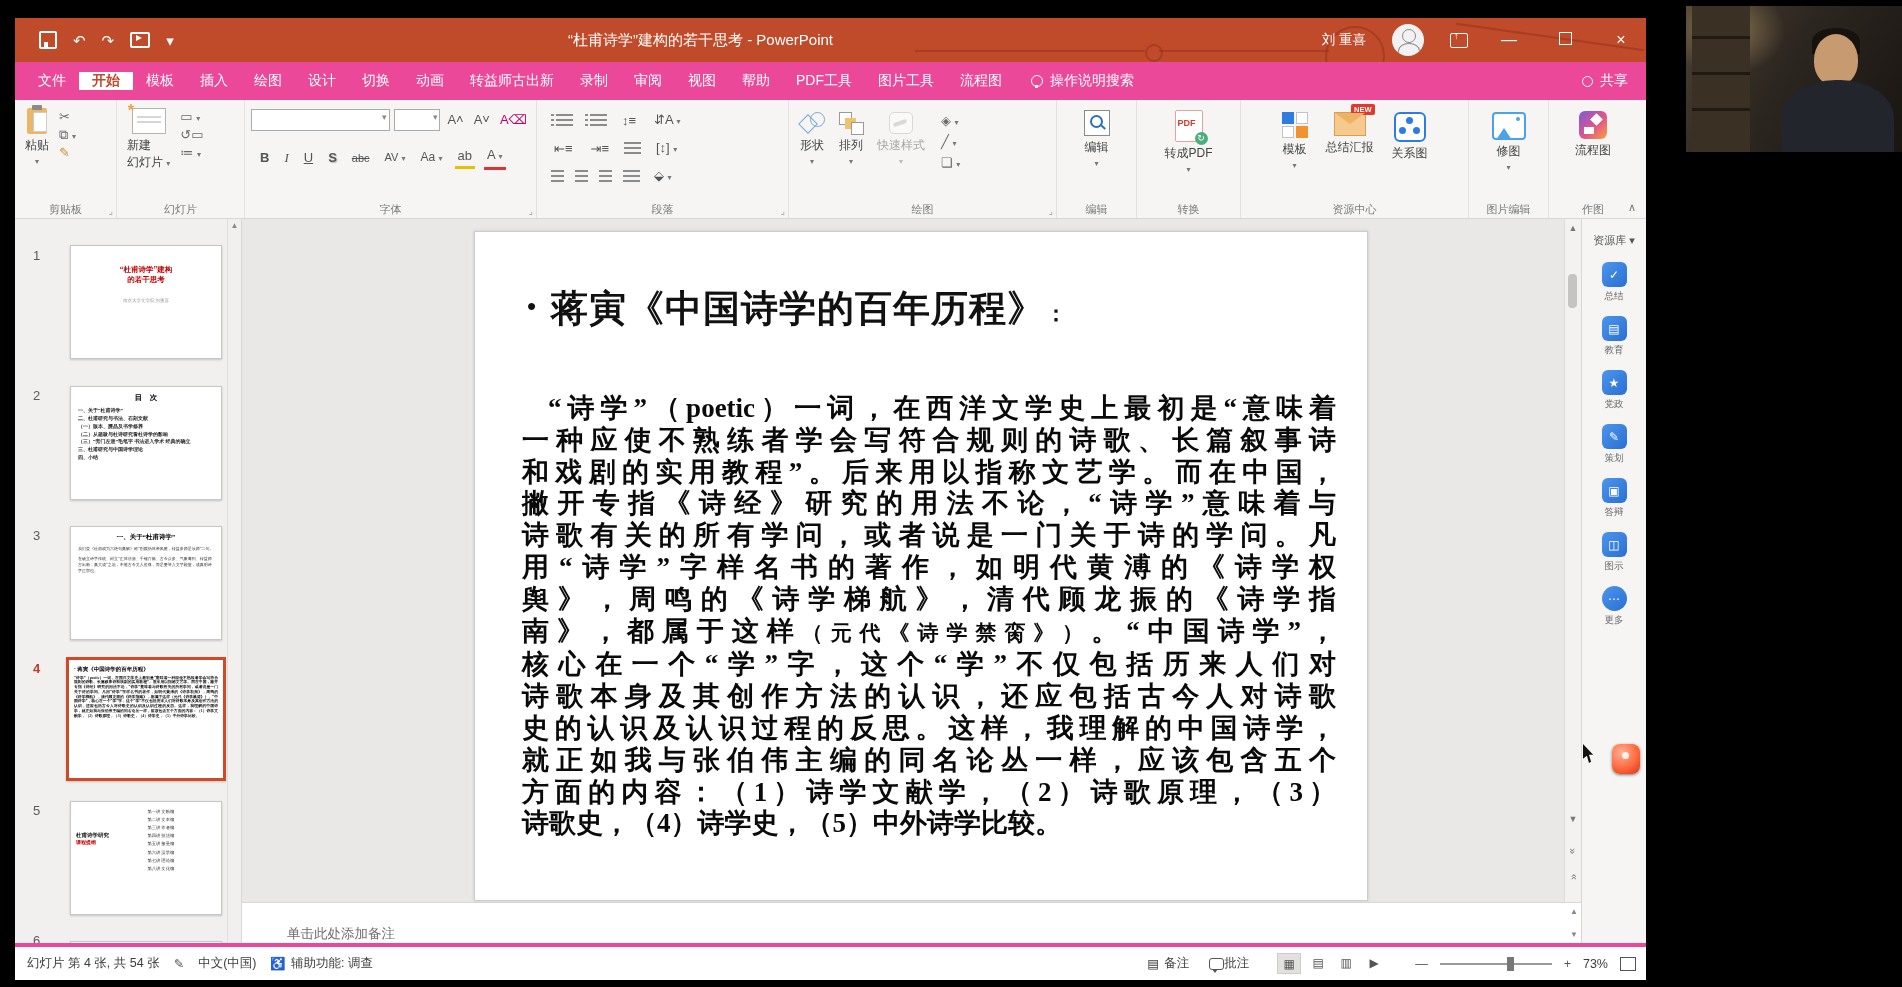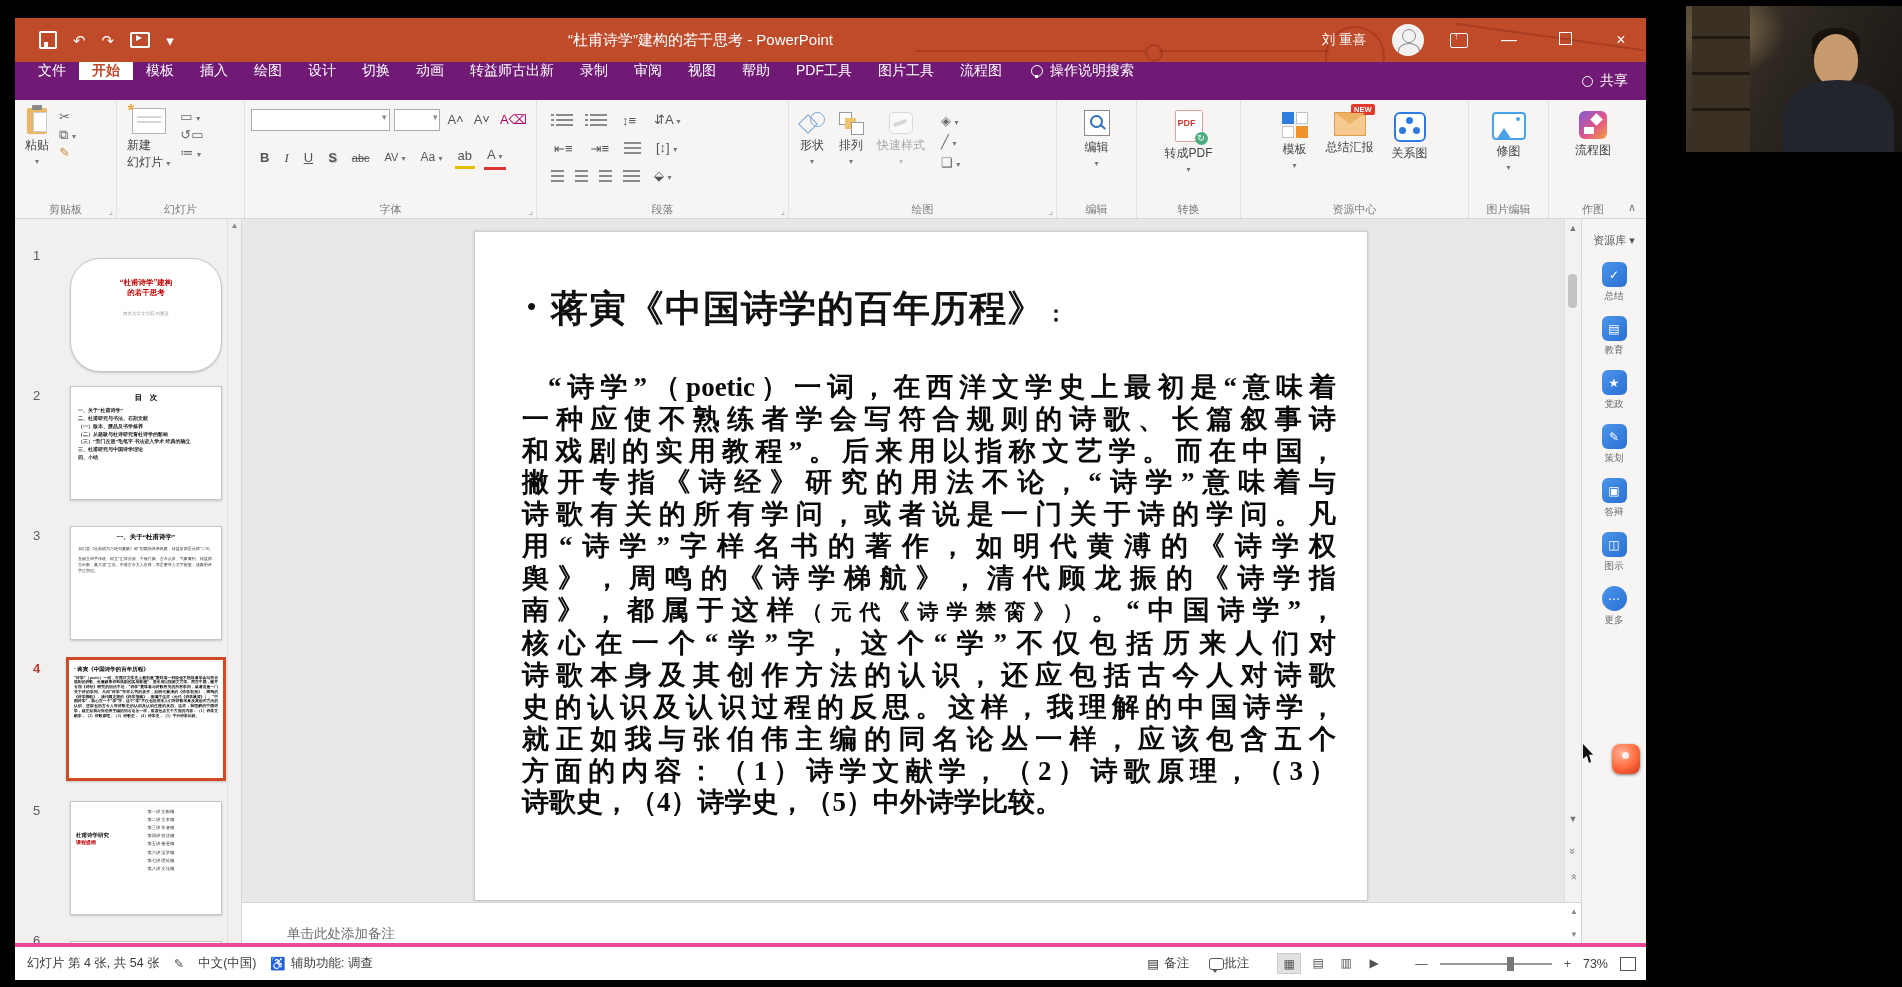--- a/index.html
+++ b/index.html
@@ -25,21 +25,21 @@
   .tb-right{position:absolute;right:10px;top:0;height:44px;display:flex;align-items:center;gap:26px;z-index:2;}
   .tb-user{font-size:13.5px;}
   .avatar{width:32px;height:32px;border-radius:50%;background:#f2f2f2;position:relative;overflow:hidden;}
   .avatar .hd{position:absolute;left:10px;top:5px;width:12px;height:12px;border:1.6px solid #8a8a8a;border-radius:50%;}
   .avatar .bd{position:absolute;left:6px;top:19px;width:20px;height:14px;border:1.6px solid #8a8a8a;border-radius:50% 50% 0 0;}
   .winbtn{font-size:16px;color:#fff;width:30px;text-align:center;}
   .ribbonopt{width:16px;height:13px;border:1.6px solid #fff;border-radius:2px;position:relative;}
   .ribbonopt:after{content:"↑";position:absolute;left:3px;top:-3px;font-size:9px;color:#fff;}
   .maxbox{width:11px;height:11px;border:1.6px solid #fff;display:inline-block;}
   
-  .tabrow{height:38px;background:#701a75;display:flex;align-items:flex-start;padding-left:10px;
+  .tabrow{height:38px;background:#ec4899;display:flex;align-items:center;padding-left:10px;
           position:relative;flex-shrink:0;color:#fff;}
   .tab{display:flex;align-items:center;padding:0 13px;font-size:14px;cursor:default;}
   .tab.active{background:#fff;color:#c2492c;font-weight:bold;}
   .searchhint{display:flex;align-items:center;gap:7px;margin-left:16px;font-size:14px;}
   .bulb{width:10px;height:10px;border:1.6px solid #fff;border-radius:50%;position:relative;}
   .bulb:after{content:"";position:absolute;left:2.6px;top:9px;width:3px;height:3px;background:#fff;}
   .share{position:absolute;right:18px;top:0;height:38px;display:flex;align-items:center;gap:7px;font-size:14px;}
   .share .hd2{width:9px;height:9px;border:1.5px solid #fff;border-radius:50%;}
   
   .ribbon{height:118px;background:#f6f5f4;border-bottom:1px solid #d9d7d6;display:flex;
@@ -118,21 +118,21 @@
   .pscroll{position:absolute;right:0;top:0;bottom:0;width:13px;background:#f1f0ef;border-left:1px solid #e2e0df;}
   .pscroll .up{position:absolute;top:2px;left:0;right:0;text-align:center;font-size:8px;color:#888;}
   .editcol{flex:1;display:flex;flex-direction:column;min-width:0;}
   .canvasarea{position:relative;flex:1;background:#e9e8e7;overflow:hidden;}
   .slide{position:absolute;left:232px;top:12px;width:892px;height:668px;background:#fff;
          border:1px solid #cfcdcc;box-shadow:0 0 3px rgba(0,0,0,.15);}
   .slide-title{position:absolute;left:52px;top:52px;font-size:37px;font-weight:bold;color:#111;
        font-family:"Liberation Serif","DejaVu Serif",serif;letter-spacing:1px;}
   .slide-title .bullet{font-size:26px;vertical-align:6px;margin-right:14px;}
   .slide-title .colon{font-size:22px;}
-  .slide-body{position:absolute;left:47px;top:140px;width:814px;font-size:27px;font-weight:bold;
+  .slide-body{position:absolute;left:47px;top:161px;width:814px;font-size:27px;font-weight:bold;
        color:#0a0a0a;line-height:31.8px;font-family:"Liberation Serif","DejaVu Serif",serif;}
   .bl{text-align:justify;text-align-last:justify;white-space:nowrap;}
   .bl.first{padding-left:26px;}
   .bl.last{text-align-last:left;}
   .bl .small{font-size:21px;font-weight:bold;}
   .vscroll{position:absolute;right:0;top:0;bottom:0;width:16px;background:#f3f2f1;border-left:1px solid #e0dedd;}
   .vscroll .a{position:absolute;left:0;right:0;text-align:center;font-size:9px;color:#777;}
   .vscroll .thumbbar{position:absolute;left:3px;top:55px;width:9px;height:34px;background:#c6c4c3;border-radius:4px;}
   .dbl{position:absolute;left:0;right:0;text-align:center;font-size:11px;color:#777;letter-spacing:-2px;}
   .dbl span{display:inline-block;transform:rotate(90deg);}
@@ -433,21 +433,21 @@
         <div class="glabel">作图</div>
       </div>
 
       <span class="collapse">∧</span>
     </div>
 
     <div class="content">
 
       <div class="thumbpanel">
         <span class="snum" style="top:29px;">1</span>
-        <div class="thumb" style="top:39px;border-radius:30px;">
+        <div class="thumb" style="top:26px;">
           <div class="t-inner" style="padding-top:38px;">
             <div class="tt-red" style="font-size:15px;line-height:1.3;">
               <span>“杜甫诗学”建构</span><br>
               <span>的若干思考</span>
             </div>
             <div class="tt-gray" style="font-size:9px;margin-top:26px;">南京大学文学院 刘重喜</div>
           </div>
         </div>
 
         <span class="snum" style="top:169px;">2</span>

